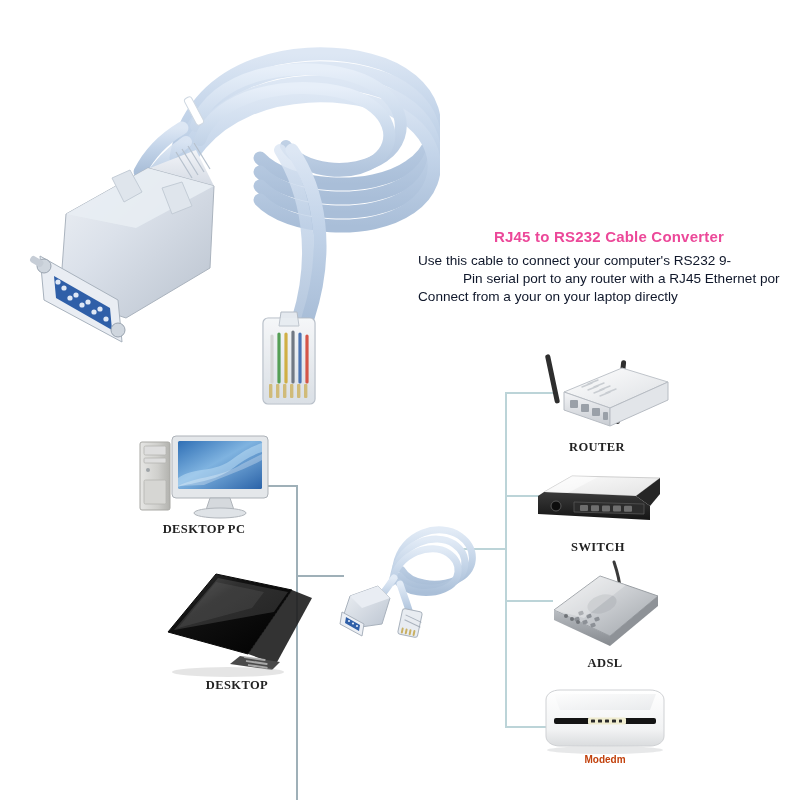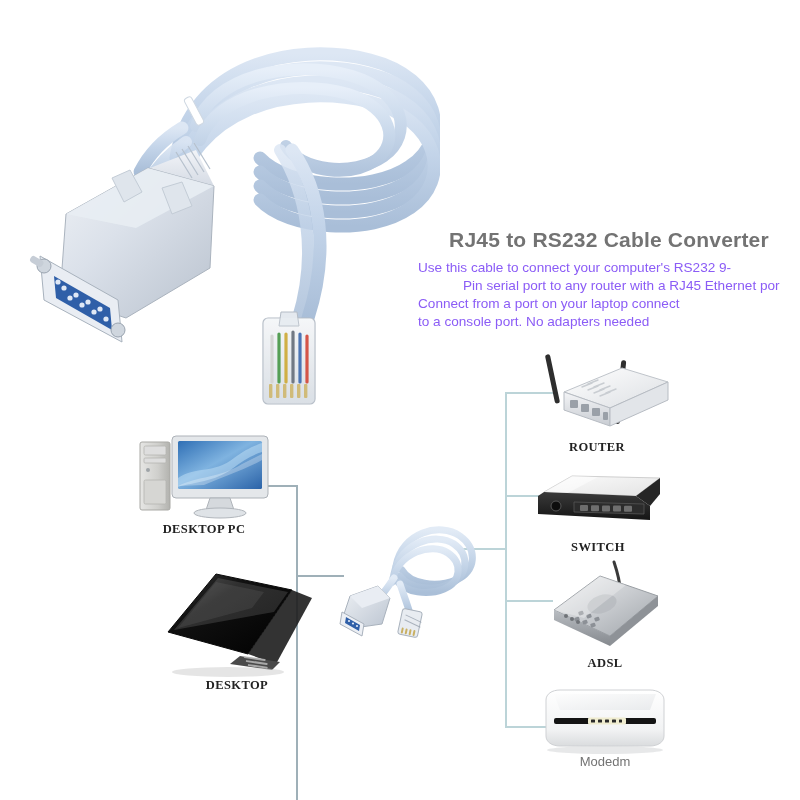--- a/index.html
+++ b/index.html
@@ -18,45 +18,45 @@
 
   
   #product-photo{left:0;top:0;width:440px;height:430px;}
 
   
   .cable-svg{position:absolute;left:0;top:0;}
 
   
   #info-block{left:418px;top:228px;width:382px;}
   #info-title{
-    font-size:21px;font-weight:bold;color:#737373;
+    font-size:15px;font-weight:bold;color:#ec4899;
     letter-spacing:.2px;margin:0 0 7px 0;
     text-align:center;white-space:nowrap;
   }
-  #info-body{font-size:13.6px;color:#8b5cf6;line-height:1.33;}
+  #info-body{font-size:13.6px;color:#0f172a;line-height:1.33;}
   #info-body .ln{white-space:nowrap;display:block;}
   #info-body .ln.clip{width:382px;overflow:hidden;margin-left:45px;}
 
   
   #diagram{left:0;top:330px;width:800px;height:470px;}
   .wire{position:absolute;background:#9fb0b8;}
   .wire.h{height:1.6px;}
   .wire.v{width:1.6px;}
   .wire.teal{background:#bcd4d8;}
 
   .dev{position:absolute;}
   .dev-label{
     position:absolute;left:50%;transform:translateX(-50%);
     font-family:"Liberation Serif", serif;
     font-size:12.5px;font-weight:bold;color:#222;
     white-space:nowrap;letter-spacing:.4px;
   }
   .dev-label.sans{
     font-family:"Liberation Sans", sans-serif;
-    font-weight:normal;font-size:13px;letter-spacing:0;color:#737373;
+    font-weight:bold;font-size:10px;letter-spacing:0;color:#c2410c;
   }
 </style>
 </head>
 <body>
 
 <div id="stage">
 
   <div class="abs nosel" id="product-photo">
     <svg class="cable-svg" width="440" height="430" viewBox="0 0 440 430">
       <defs>
@@ -175,22 +175,21 @@
         <rect x="263" y="318" width="52" height="86" rx="5" fill="#ffffff" opacity=".14"></rect>
       </g>
     </svg>
   </div>
 
   <div class="abs nosel" id="info-block">
     <div id="info-title">RJ45 to RS232 Cable Converter</div>
     <div id="info-body">
       <span class="ln">Use this cable to connect your computer's RS232 9-</span>
       <span class="ln clip">Pin serial port to any router with a RJ45 Ethernet por</span>
-      <span class="ln">Connect from a port on your laptop connect</span>
-      <span class="ln">to a console port. No adapters needed</span>
+      <span class="ln">Connect from a your on your laptop directly</span>
     </div>
   </div>
 
   <div class="abs nosel" id="diagram">
 
     <div class="wire v" style="left:296px;top:155px;height:330px;"></div>
     <div class="wire h" style="left:250px;top:155px;width:48px;"></div>
 
     <div class="wire h" style="left:296px;top:245px;width:48px;"></div>
 

